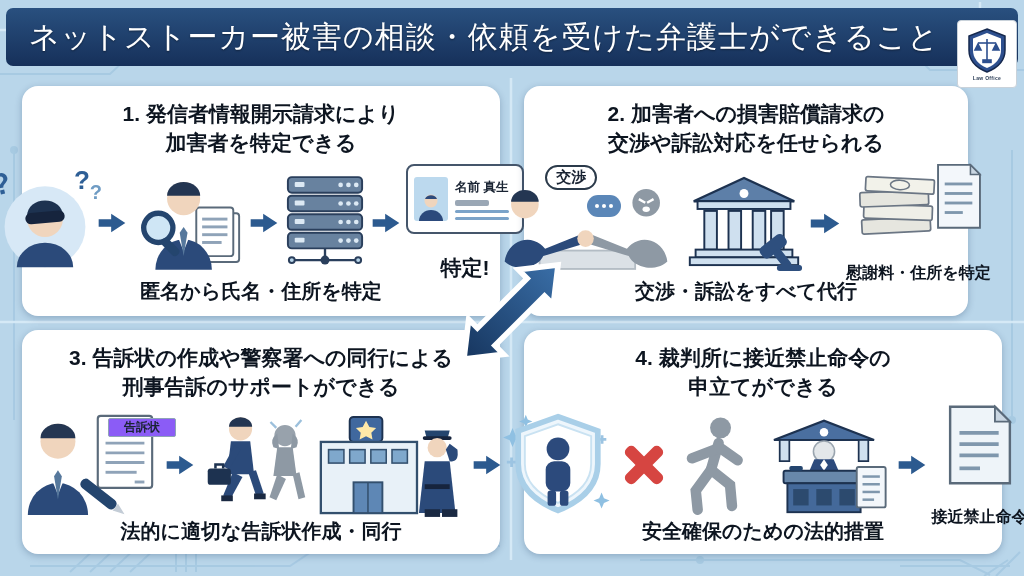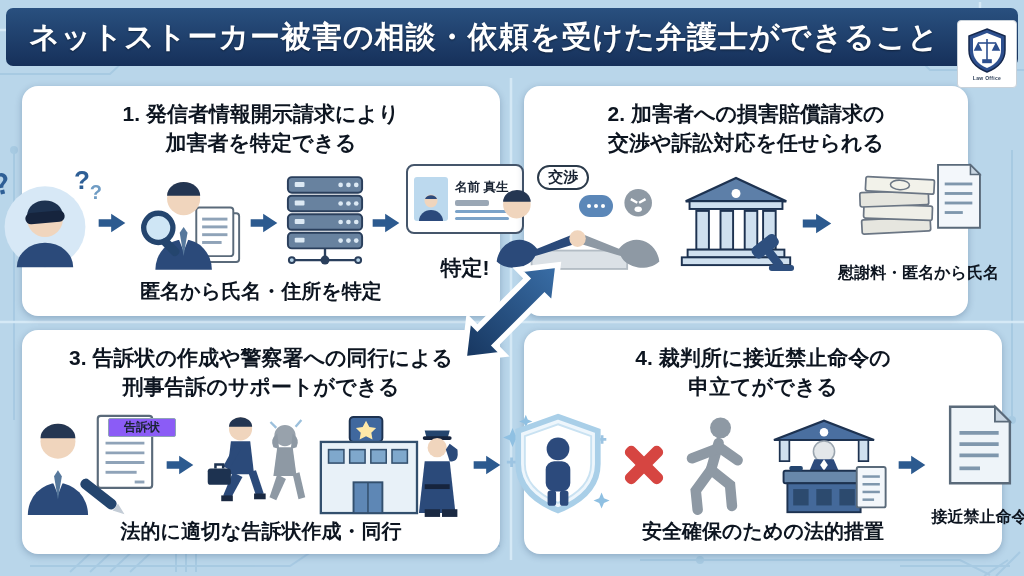--- a/index.html
+++ b/index.html
@@ -4,21 +4,21 @@
 <style>
   html,body{margin:0;padding:0}
   body{width:1024px;height:576px;position:relative;overflow:hidden;
        background:#b9d6ea;font-family:"Liberation Sans","DejaVu Sans",sans-serif;}
   svg{display:block}
   .bgsvg{position:absolute;left:0;top:0;z-index:0}
   
   .banner{position:absolute;left:6px;right:6px;top:8px;height:58px;z-index:3;
           background:linear-gradient(#29507f,#16305a);border-radius:7px;
           display:flex;align-items:center;justify-content:center;}
-  .banner h1{margin:0;padding:0 70px 0 14px;color:#fff;font-size:30px;font-weight:bold;
+  .banner h1{margin:0;padding:0 70px 0 14px;color:#fff;font-size:30px;font-weight:normal;
              letter-spacing:1px;white-space:nowrap;text-shadow:0 1px 2px rgba(0,0,0,.4)}
   
   .logo{position:absolute;right:7px;top:20px;width:58px;height:66px;z-index:4;
         background:#fff;border:1px solid #c9d2da;border-radius:4px;
         display:flex;flex-direction:column;align-items:center;justify-content:center;gap:1px}
   .logo .cap{font-size:5px;color:#2c3e57;font-weight:bold;letter-spacing:.3px}
   
   .panel{position:absolute;background:#fff;border-radius:16px;z-index:2;
          box-shadow:0 2px 7px rgba(25,55,95,.28)}
   #p1{left:22px;top:86px;width:478px;height:230px}
@@ -283,23 +283,24 @@
             </g>
           <g stroke="#6b7684" stroke-width="1.8">
             <rect x="6" y="58" width="72" height="15" rx="2" fill="#e6e6df" transform="rotate(-3 42 65)"></rect>
             <rect x="8" y="44" width="72" height="15" rx="2" fill="#efefe8" transform="rotate(2 44 51)"></rect>
             <rect x="4" y="30" width="72" height="15" rx="2" fill="#e6e6df" transform="rotate(-2 40 37)"></rect>
             <rect x="10" y="16" width="72" height="15" rx="2" fill="#f2f2ea" transform="rotate(3 46 23)"></rect>
           </g>
           <ellipse cx="46" cy="23" rx="10" ry="5" fill="none" stroke="#6b7684" stroke-width="1.6" transform="rotate(3 46 23)"></ellipse>
         </svg>
       </div>
-      <span class="smallresult">慰謝料・匿名から氏名</span>
+      <span class="smallresult">慰謝料・住所を特定</span>
     </div>
   </div>
+  <div class="caption">交渉・訴訟をすべて代行</div>
 </section>
 
 <section class="panel" id="p3">
   <h2 class="ptitle">
     <span>3. 告訴状の作成や警察署への同行による</span><br>
     <span>刑事告訴のサポートができる</span>
   </h2>
   <div class="row" style="top:74px">
     <div class="icon">
       <span class="doclabel" style="left:88px;top:4px;font-size:12px">告訴状</span>

